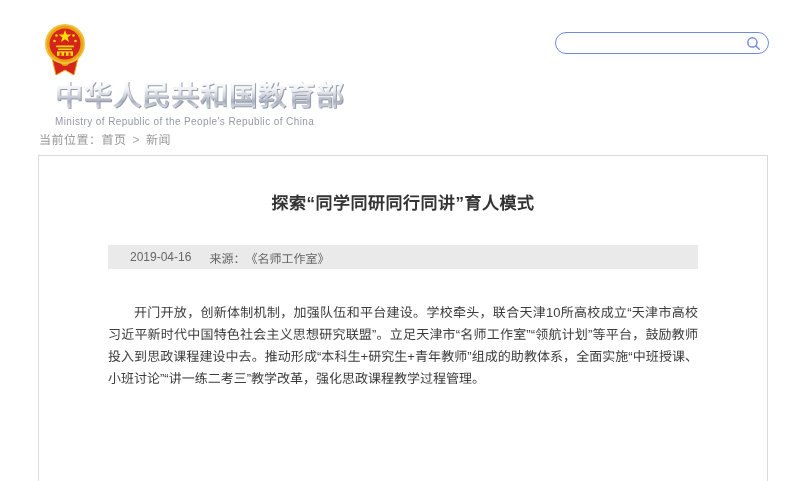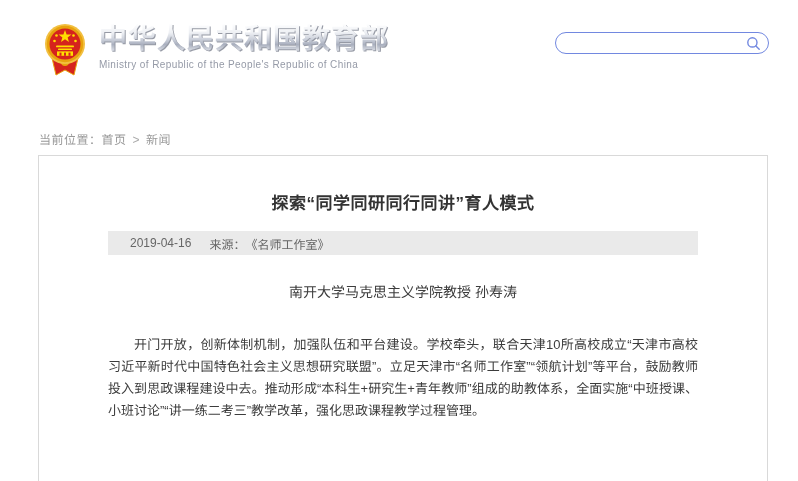--- a/index.html
+++ b/index.html
@@ -9,21 +9,21 @@
     background: #ffffff;
     overflow: hidden;
     position: relative;
   }
 
   
   .site-header { position: relative; height: 110px; background: #ffffff; }
   .logo-link {
     position: absolute; left: 43px; top: 20px;
     display: flex; align-items: flex-start;
-    text-decoration: none; cursor: pointer;
+    text-decoration: none; cursor: pointer; flex-direction: column;
   }
   .emblem { width: 44px; height: 57px; flex: 0 0 auto; }
   .brand-text { margin-left: 12px; padding-top: 4px; }
   .brand-cn {
     font-size: 28px; font-weight: bold; letter-spacing: 1px;
     line-height: 1.1; white-space: nowrap;
     background: linear-gradient(180deg, #fdfdfe 0%, #eef0f4 28%, #c7ccd7 52%, #a9afbe 66%, #dfe2e9 88%, #f2f3f6 100%);
     -webkit-background-clip: text; background-clip: text;
     color: transparent;
     filter: drop-shadow(1px 1px 0.6px rgba(115,120,135,0.75));
@@ -67,21 +67,21 @@
     background: #ffffff; border: 1px solid #d9d9d9;
   }
   .card-inner { padding: 0 69px; }
 
   .article-title {
     margin-top: 37px; text-align: center;
     font-size: 17px; font-weight: bold; color: #333333;
     letter-spacing: 0.5px; line-height: 22px;
   }
   .meta-bar {
-    margin-top: 16px; height: 24px; background: #eaeaea;
+    margin-top: 30px; height: 24px; background: #eaeaea;
     display: flex; align-items: center;
     padding-left: 22px; font-size: 12px; color: #666666;
   }
   .meta-date { margin-right: 18px; }
   .byline {
     margin-top: 26px; text-align: center;
     font-size: 14px; color: #3c3c3c;
   }
   .article-body {
     margin-top: 33px;
@@ -148,19 +148,18 @@
 <main class="article-card">
   <div class="card-inner">
     <h1 class="article-title">探索“同学同研同行同讲”育人模式</h1>
 
     <div class="meta-bar">
       <span class="meta-date">2019-04-16</span>
       <span>来源：</span>
       <span>《名师工作室》</span>
     </div>
 
-    <div class="byline">南开大学马克思主义学院教授 孙寿涛</div>
 
     <div class="article-body">
       <p>开门开放，创新体制机制，加强队伍和平台建设。学校牵头，联合天津10所高校成立“天津市高校习近平新时代中国特色社会主义思想研究联盟”。立足天津市“名师工作室”“领航计划”等平台，鼓励教师投入到思政课程建设中去。推动形成“本科生+研究生+青年教师”组成的助教体系，全面实施“中班授课、小班讨论”“讲一练二考三”教学改革，强化思政课程教学过程管理。</p>
     </div>
   </div>
 </main>
 
 </body></html>

